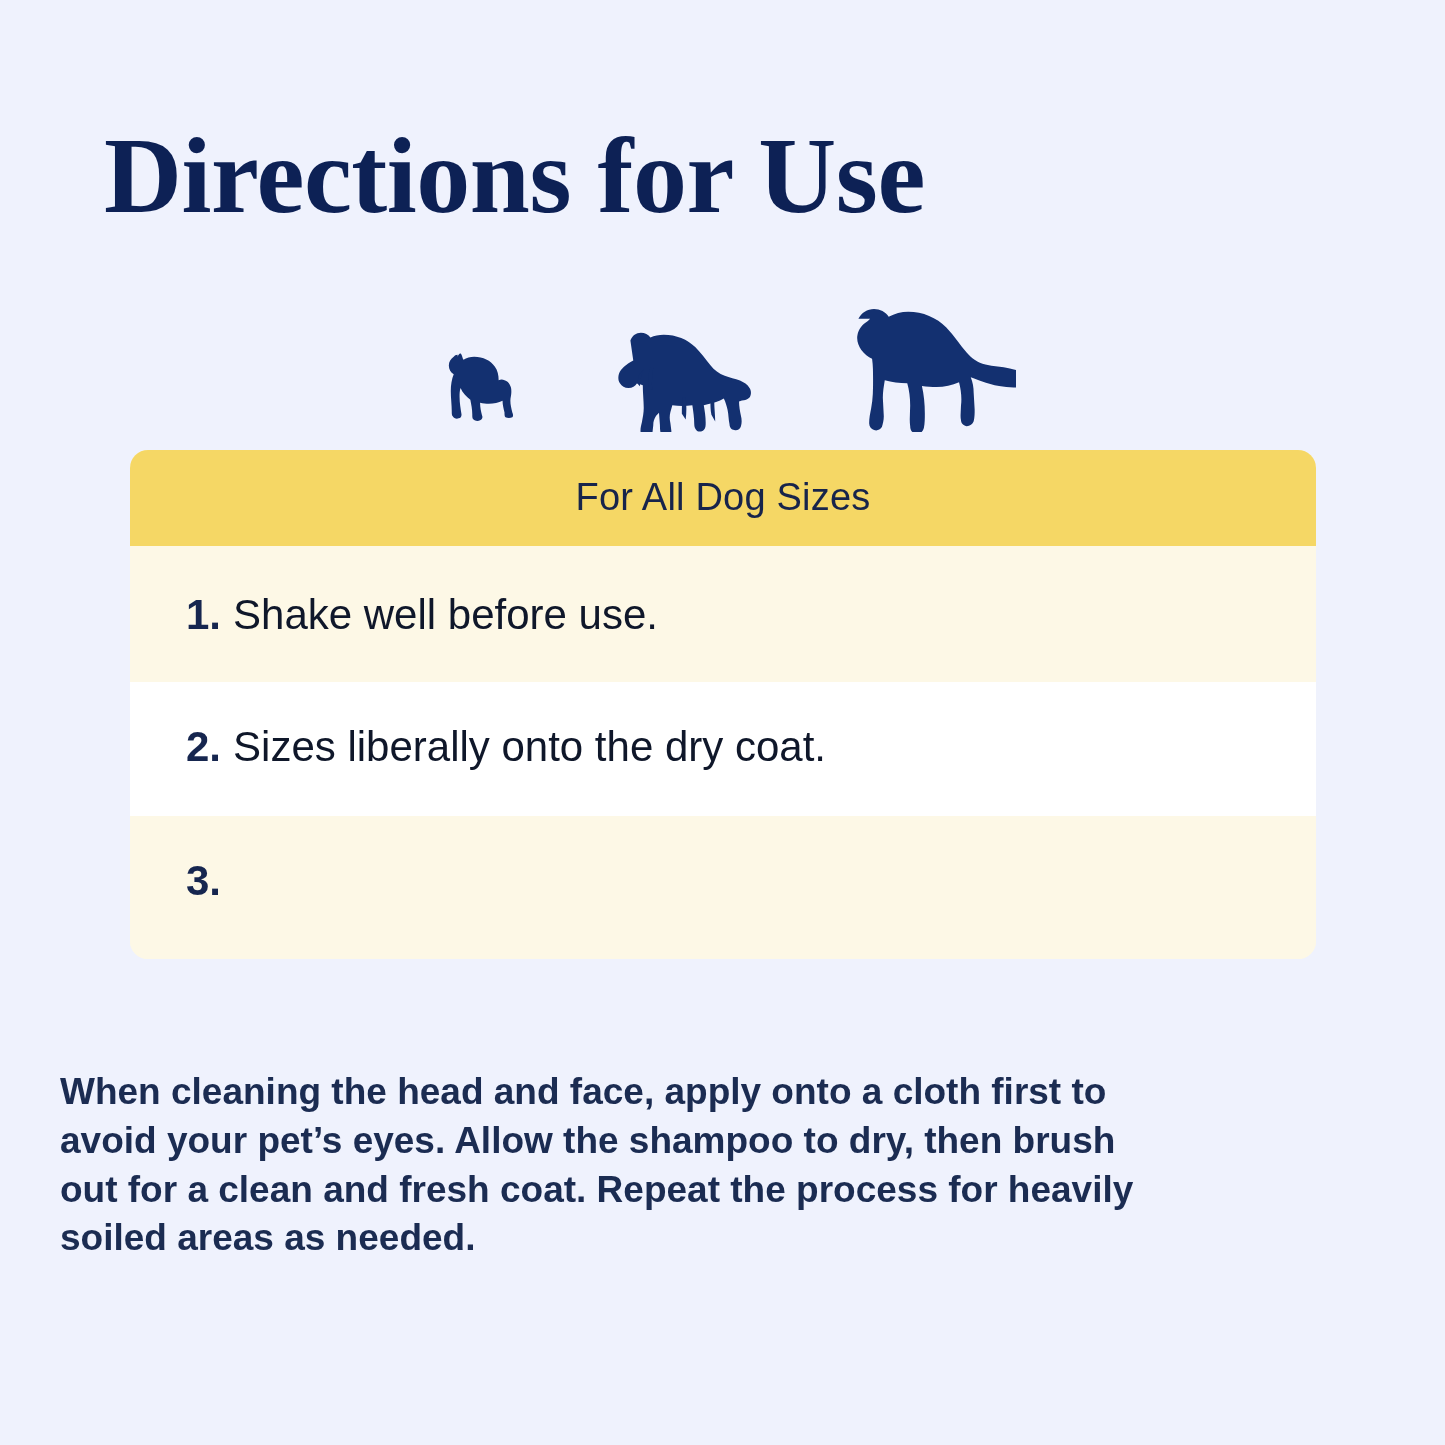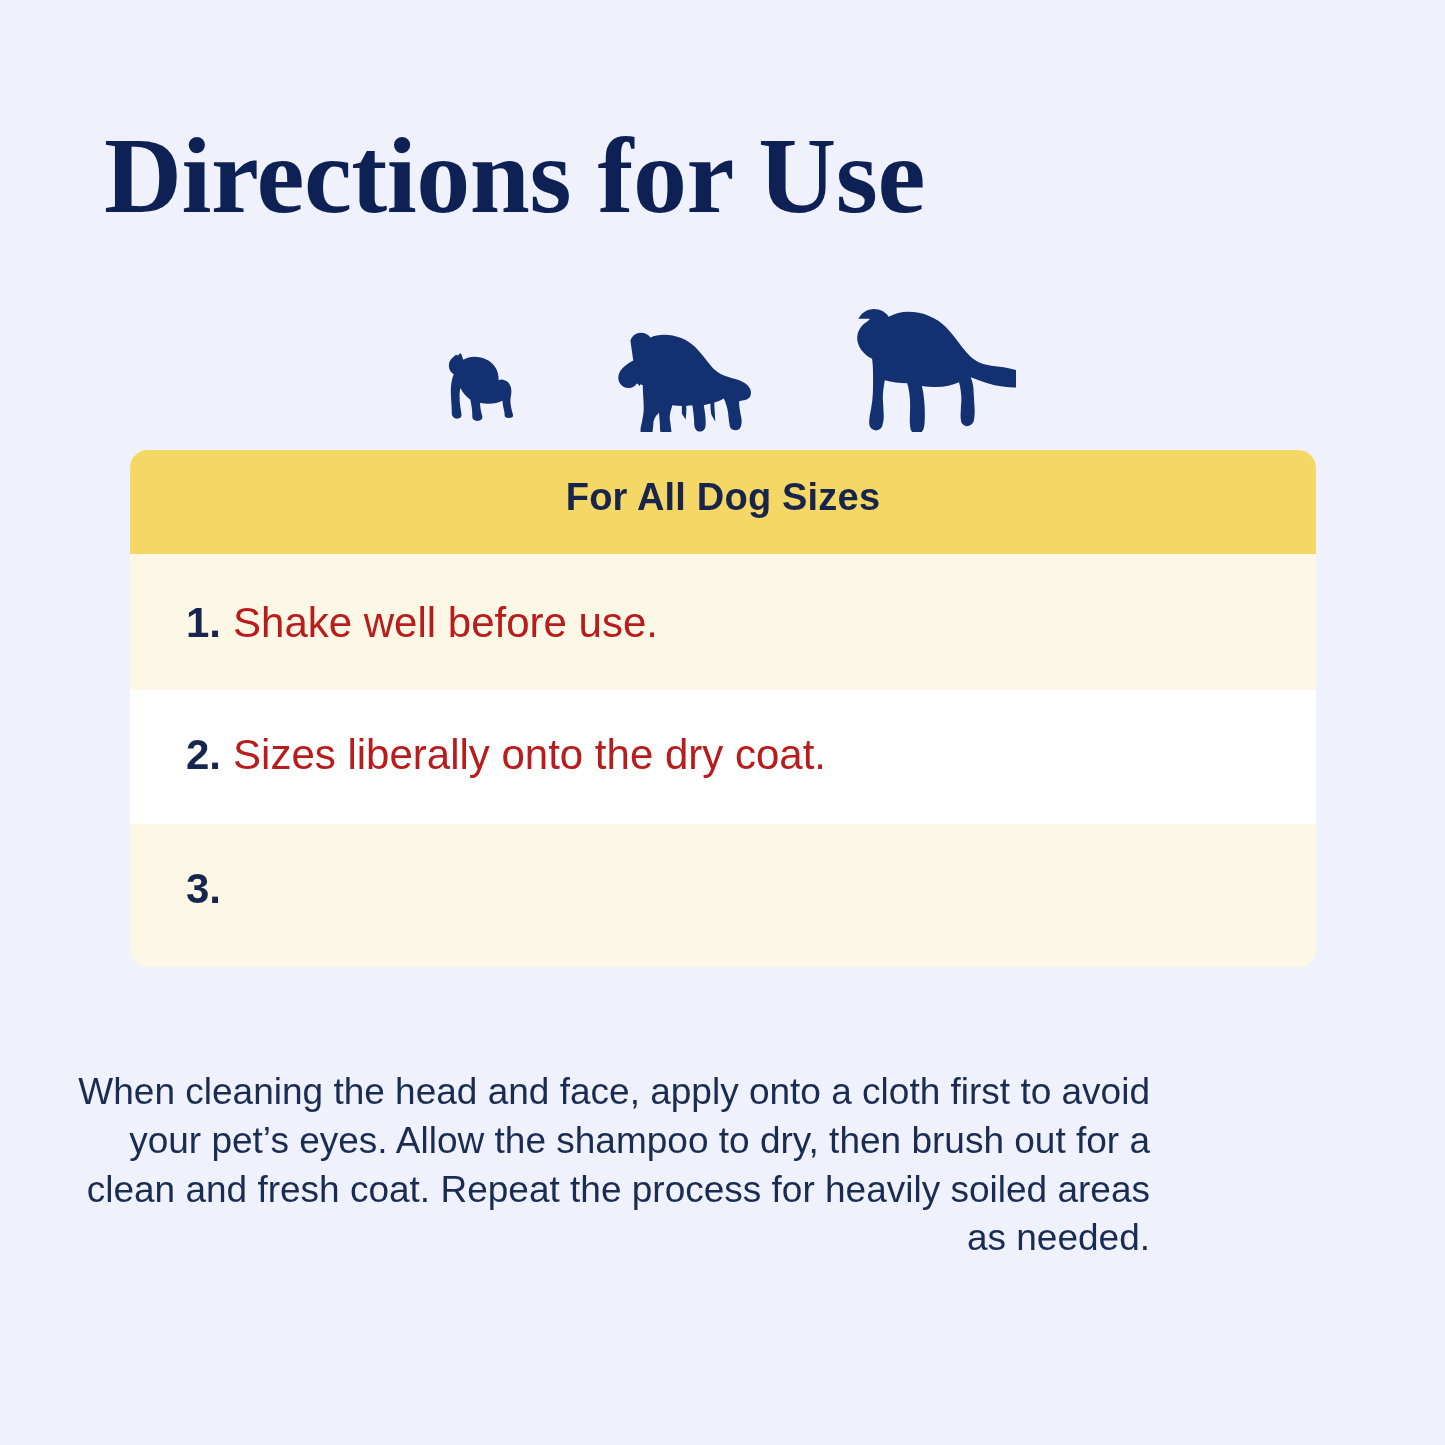--- a/index.html
+++ b/index.html
@@ -62,24 +62,24 @@
     top: 450px;
     width: 1186px;
     border-radius: 18px;
     overflow: hidden;
     background: #fdf8e6;
   }
   .card-header {
     background: #f5d765;
     text-align: center;
     color: #17244b;
-    font-weight: 700;
+    font-weight: 400;
     font-size: 38px;
     line-height: 1;
-    padding: 28px 0 38px 0;
+    padding: 28px 0 30px 0;
     letter-spacing: 0.2px;
   }
   .step-row {
     display: flex;
     align-items: flex-start;
     padding: 33px 56px 33px 56px;
     box-sizing: border-box;
   }
   .step-row.tint-cream { background: #fdf8e6; }
   .step-row.tint-white { background: #ffffff; }
@@ -93,36 +93,36 @@
     font-size: 42px;
     line-height: 1.28;
     color: #16264f;
     margin-right: 12px;
   }
   .step-text {
     flex: 1 1 auto;
     font-weight: 400;
     font-size: 42px;
     line-height: 1.28;
-    color: #b91c1c;
+    color: #0f172a;
     max-width: 1020px;
   }
 
   
   .footer-note {
     position: absolute;
     left: 50%;
     transform: translateX(-50%);
     top: 1068px;
     width: 1090px;
-    text-align: right;
+    text-align: left;
     font-size: 37px;
     line-height: 1.32;
     color: #1b2c52;
-    font-weight: 400;
+    font-weight: 700;
   }
 </style>
 </head>
 <body>
 
 <div class="page">
 
   <div class="page-title">Directions for Use</div>
 
   <div class="dog-row">

